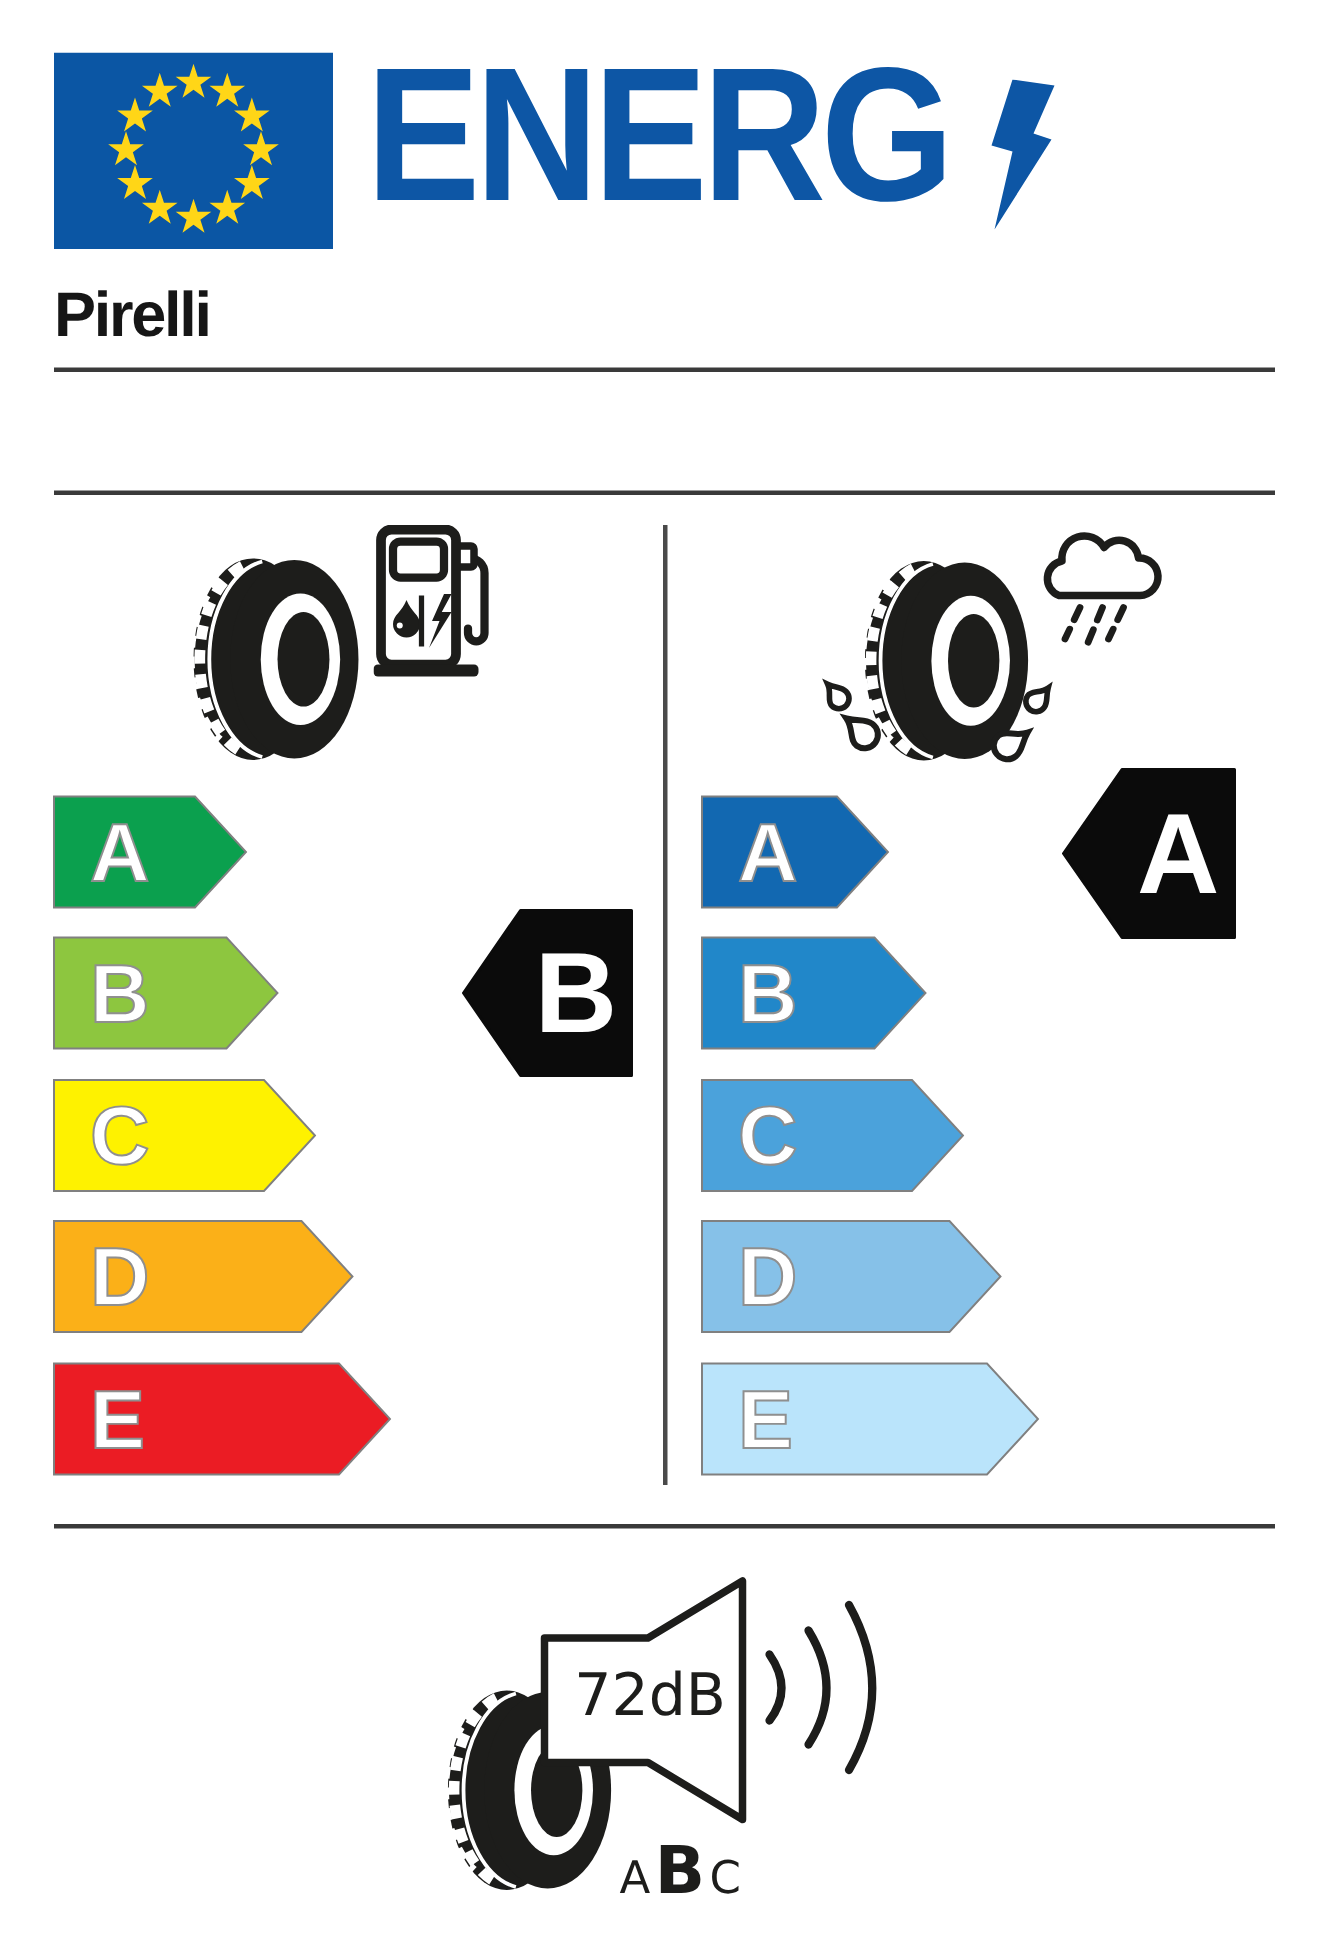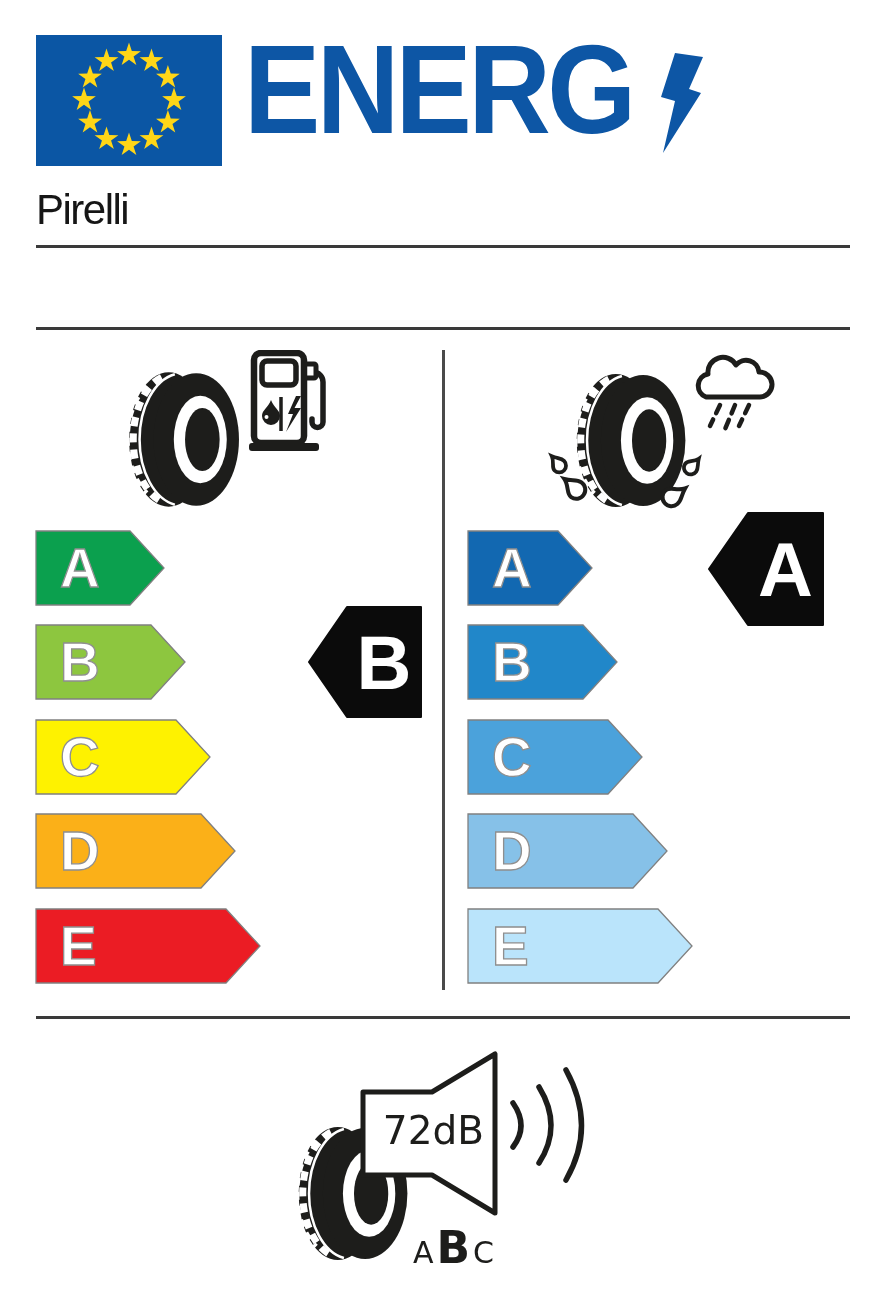--- a/index.html
+++ b/index.html
@@ -1,20 +1,20 @@
 <!DOCTYPE html>
 <html><head>
 <meta charset="utf-8">
 <style>
   html,body{margin:0;padding:0;background:#fff;}
   #label{position:relative;width:886px;height:1299px;background:#fff;font-family:"Liberation Sans",sans-serif;overflow:hidden;}
   .abs{position:absolute;}
   
   #energ-text{left:244px;top:26px;font-size:127px;line-height:127px;font-weight:bold;color:#0d56a5;letter-spacing:-4px;transform:scaleX(0.9);transform-origin:0 0;white-space:nowrap;}
-  #brand{left:36px;top:186px;font-size:42px;font-weight:normal;color:#161616;letter-spacing:-1.5px;}
+  #brand{left:36px;top:186px;font-size:42px;font-weight:bold;color:#161616;letter-spacing:-1.5px;}
   .hline{left:36px;width:814px;height:3px;background:#3a3a3a;}
   #vdivider{left:442px;top:350px;width:2.5px;height:640px;background:#4a4a4a;}
   
   .row{position:absolute;height:76px;}
   .grade-letter{position:absolute;left:25px;top:0;height:76px;display:flex;align-items:center;font-size:55px;font-weight:bold;color:#fff;-webkit-text-stroke:1.3px #8f8f8f;}
   .class-arrow-letter{position:absolute;top:0;display:flex;align-items:center;justify-content:center;height:100%;color:#fff;font-size:76px;font-weight:bold;}
   
   #noise-db{left:368px;top:1108px;width:116px;text-align:right;font-family:"DejaVu Sans",sans-serif;font-size:39px;color:#1d1d1b;}
   #noise-classes{left:413px;top:1222px;display:flex;align-items:baseline;gap:3px;font-family:"DejaVu Sans",sans-serif;color:#1d1d1b;}
   .nc-small{font-size:30px;}

